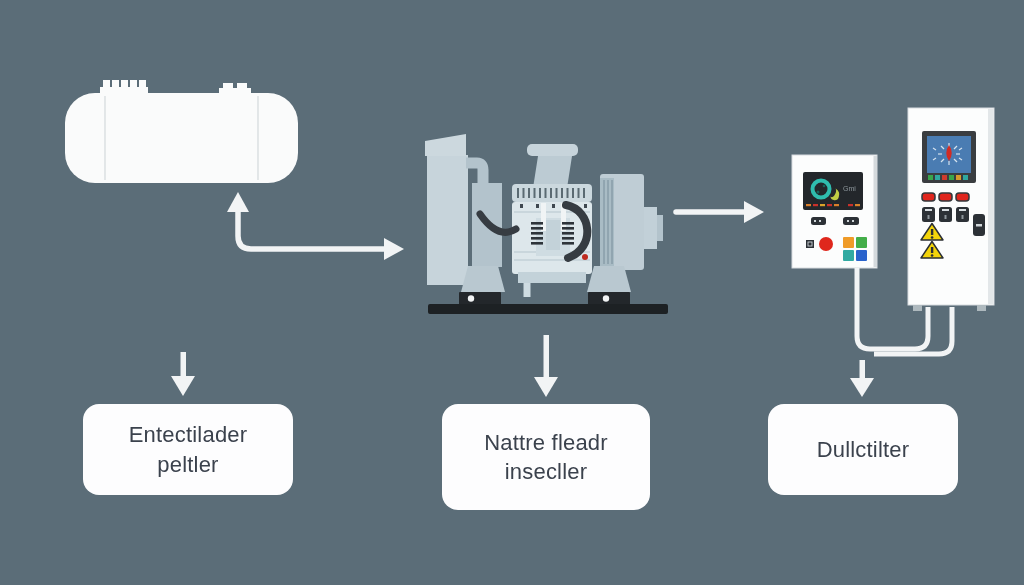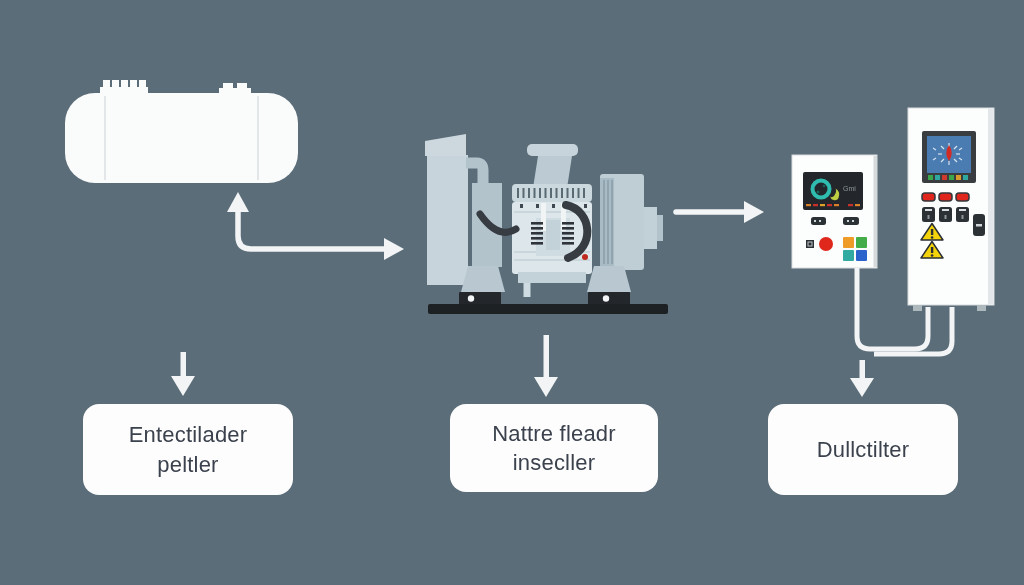--- a/index.html
+++ b/index.html
@@ -250,21 +250,21 @@
       <rect x="859.5" y="360" width="5.5" height="19"></rect>
       <polygon points="862,397 850,378 874,378"></polygon>
     </g>
   </svg>
 
   <div class="label-box" style="left:83px;top:404px;width:210px;height:91px;">
     <span>Entectilader</span>
     <span>peltler</span>
   </div>
 
-  <div class="label-box" style="left:442px;top:404px;width:208px;height:88px;margin-left:8px;">
+  <div class="label-box" style="left:442px;top:404px;width:208px;height:106px;">
     <span>Nattre fleadr</span>
     <span>insecller</span>
   </div>
 
   <div class="label-box" style="left:768px;top:404px;width:190px;height:91px;">
     <span>Dullctilter</span>
   </div>
 
 </div>
 

